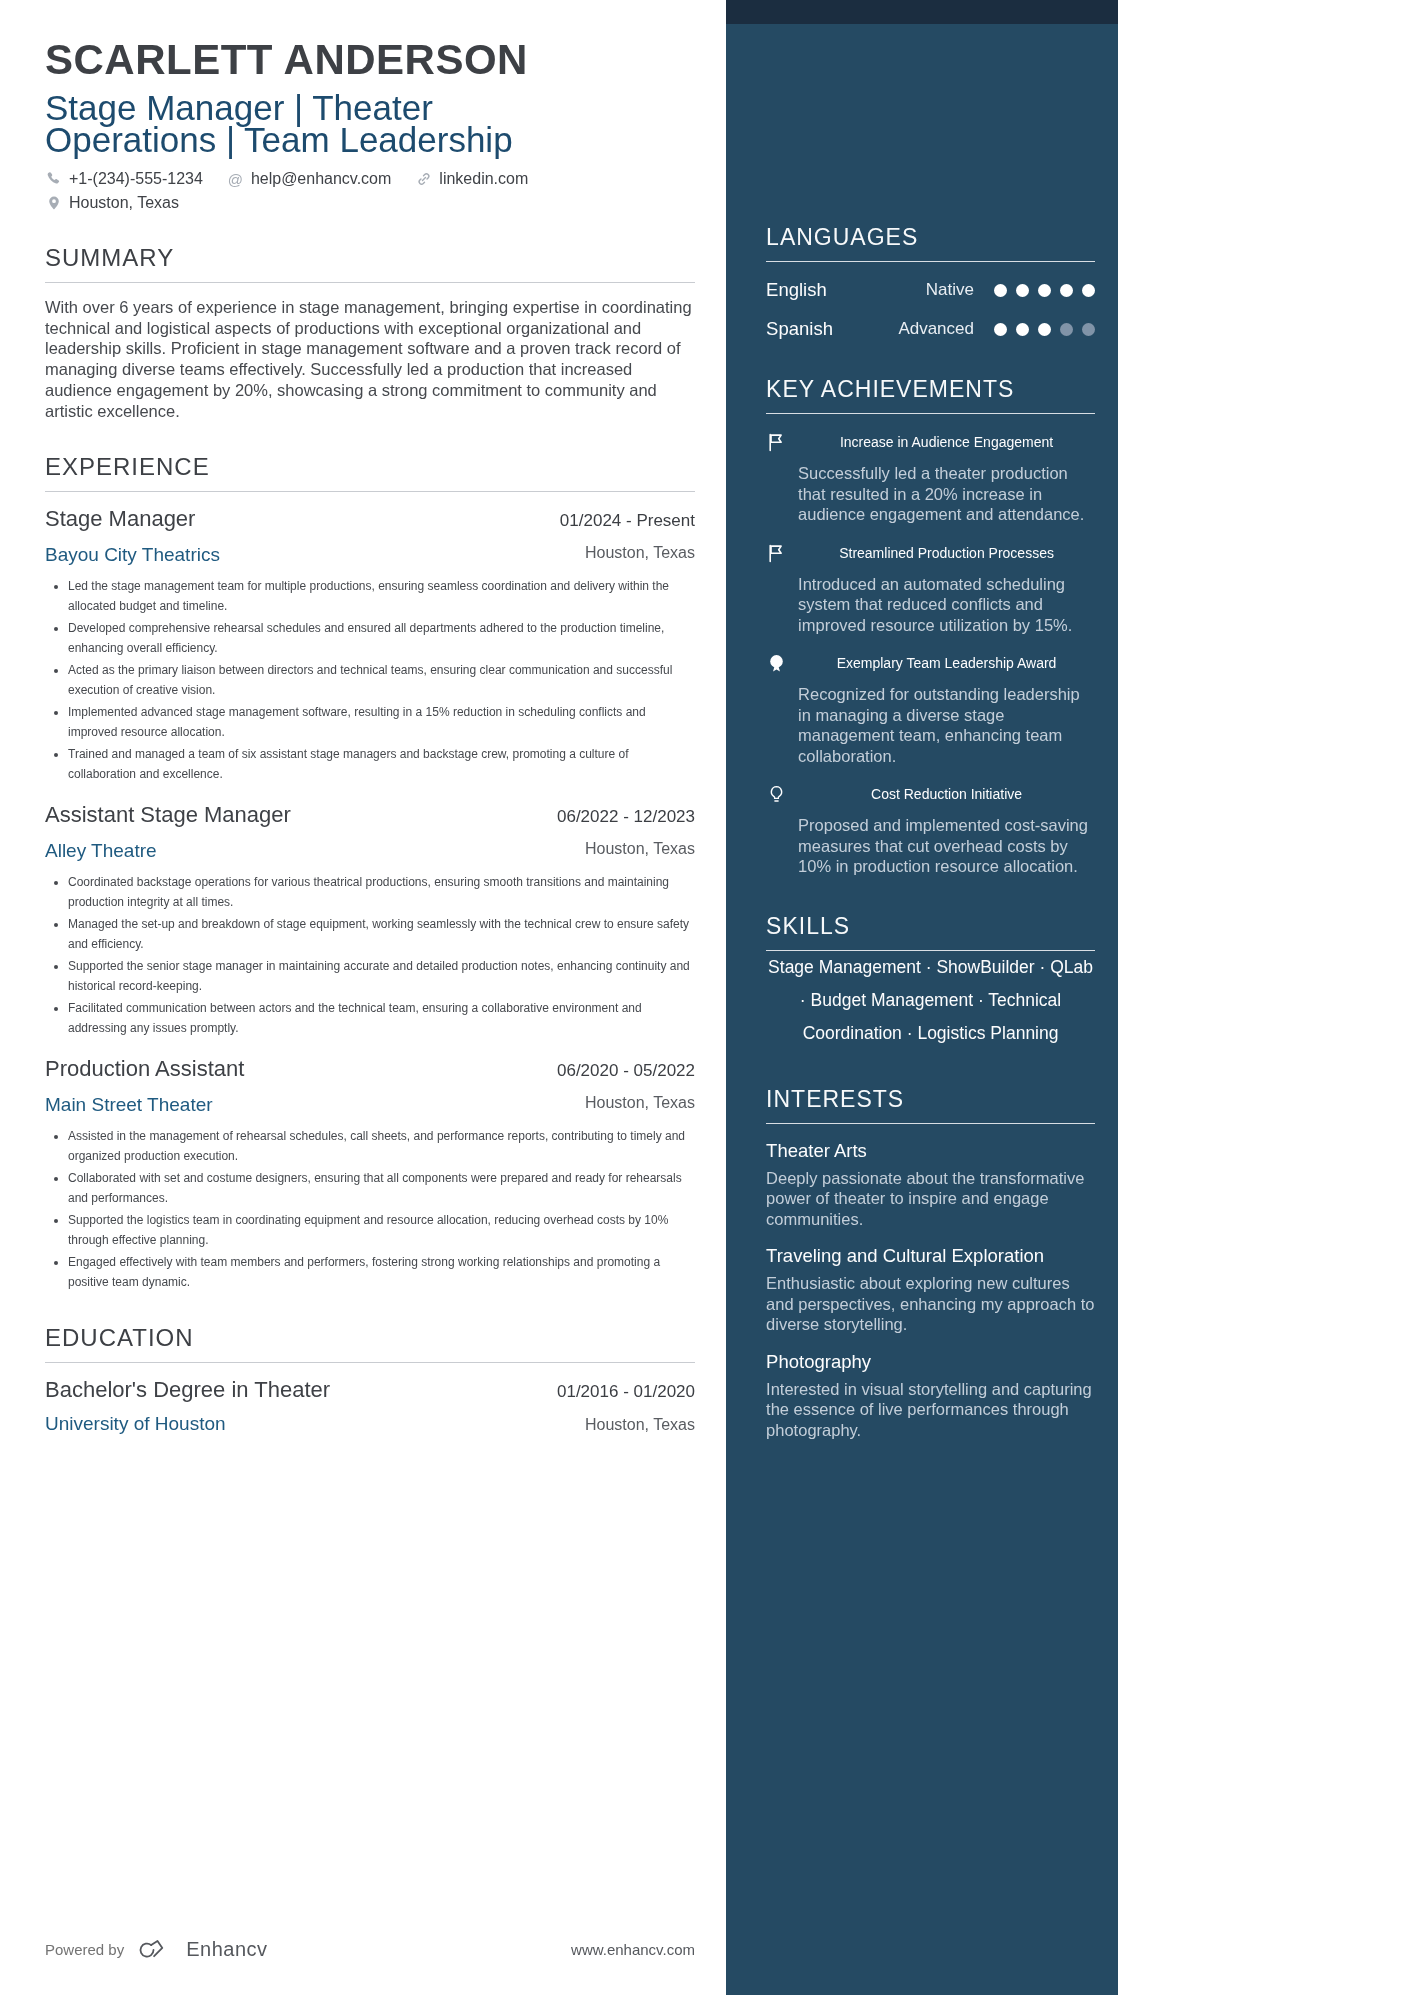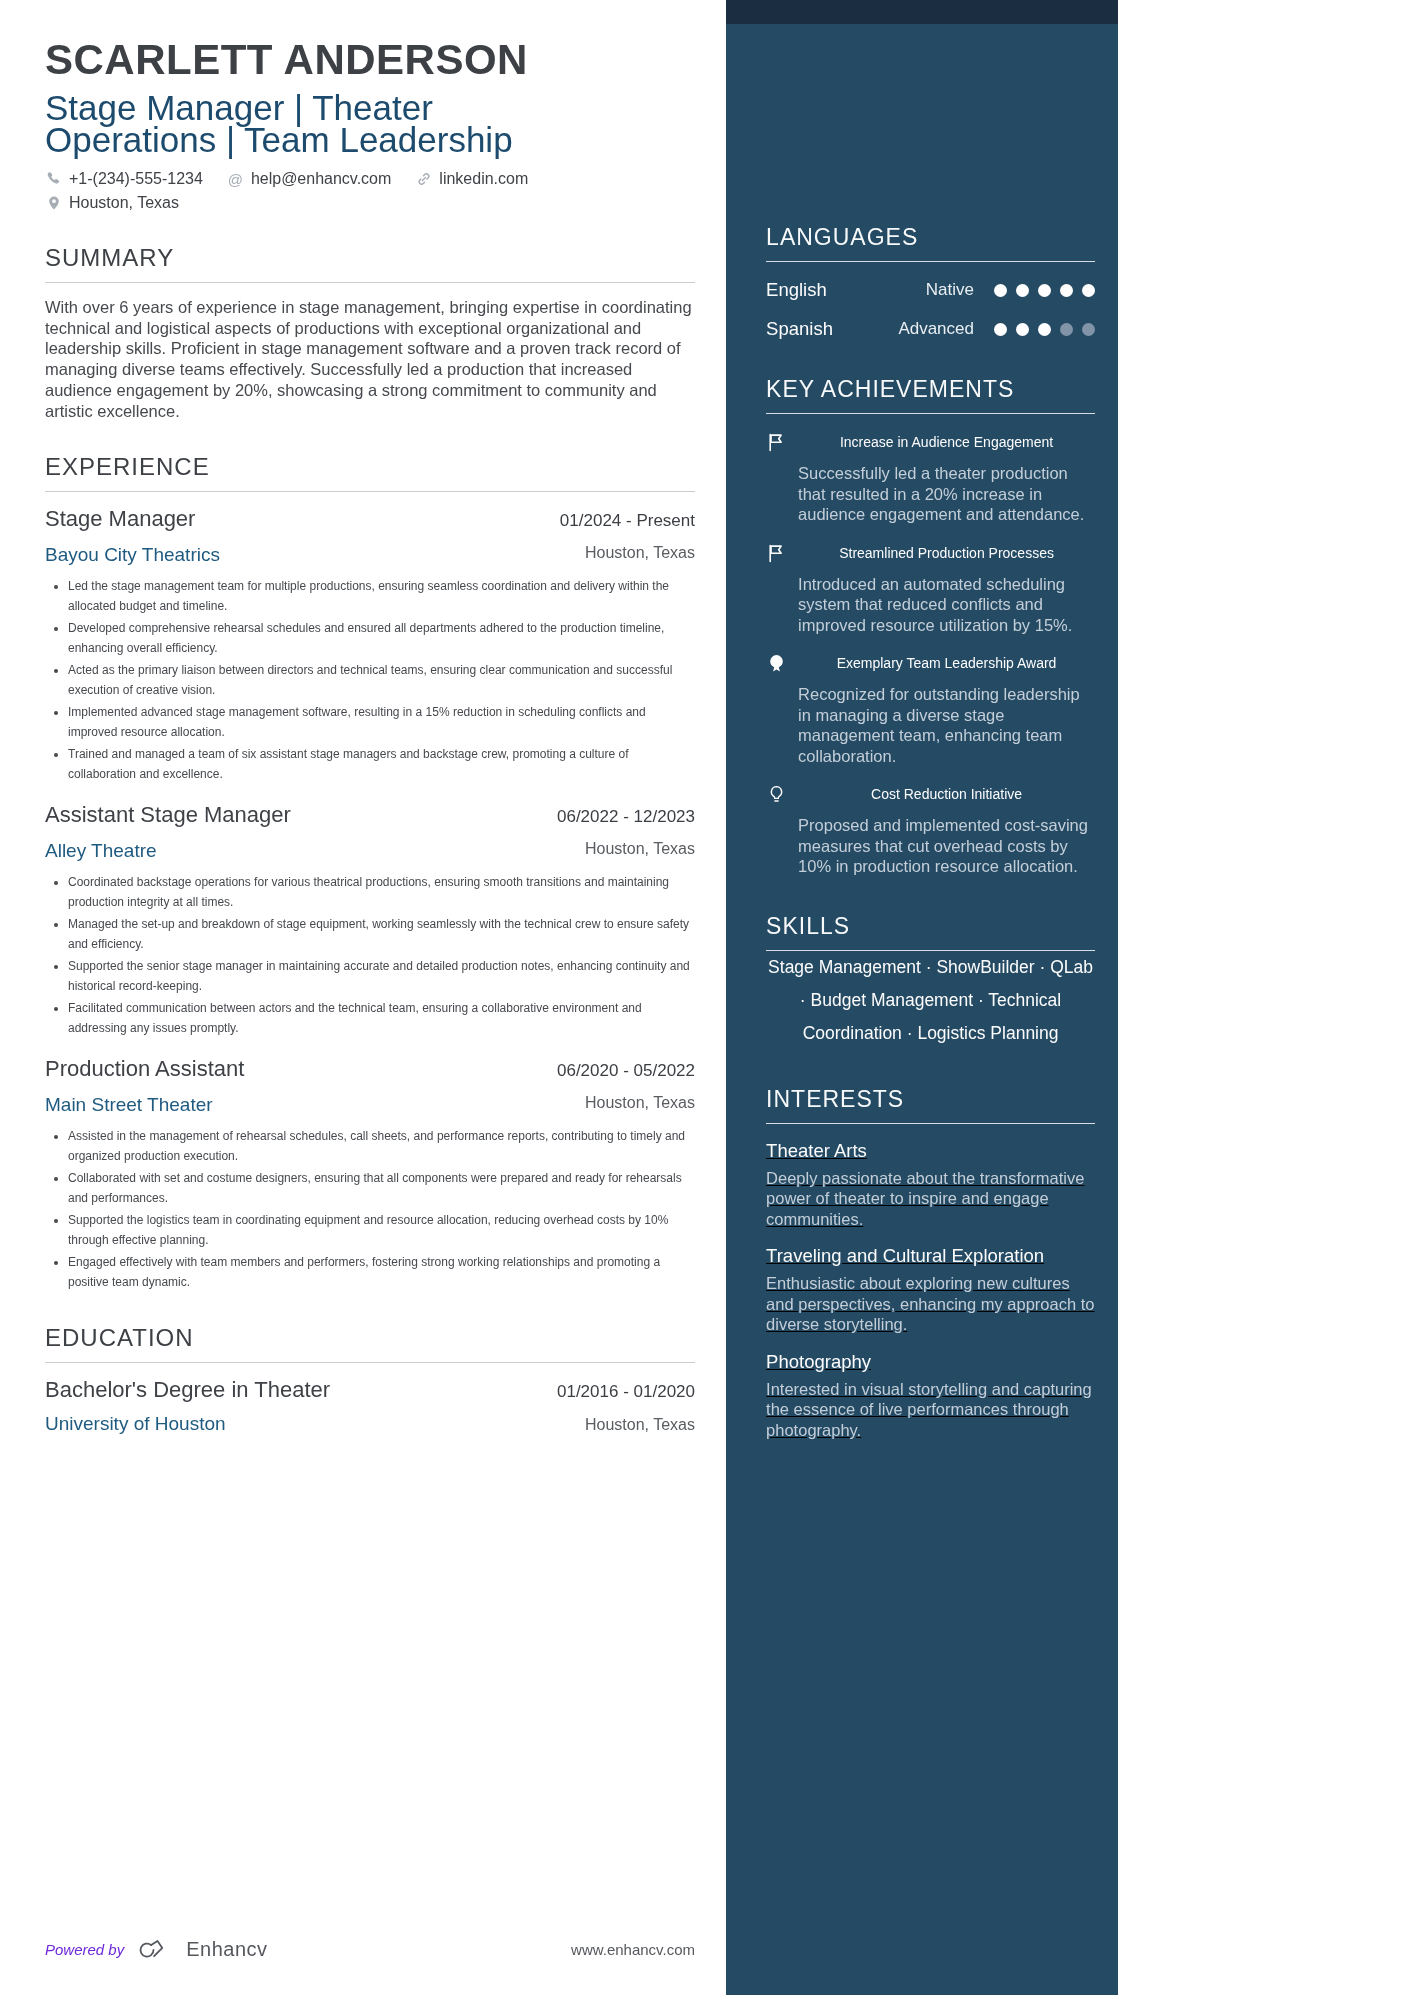--- a/index.html
+++ b/index.html
@@ -35,21 +35,21 @@
 
   .edu-row1 { display:flex; justify-content:space-between; align-items:baseline; }
   .edu-degree { font-size:22px; color:#3e4146; }
   .edu-dates { font-size:17px; color:#3b3e43; }
   .edu-row2 { display:flex; justify-content:space-between; align-items:baseline; margin-top:10px; }
   .edu-school { font-size:19px; color:#1f5a80; }
   .edu-loc { font-size:16px; color:#595c61; }
 
   .footer { position:absolute; left:45px; bottom:34px; width:650px; display:flex; justify-content:space-between; align-items:center; }
   .footer-left { display:flex; align-items:center; gap:14px; }
-  .powered { font-size:15px; color:#6d28d9;font-style:italic; }
+  .powered { font-size:15px; color:#737373; }
   .brand { font-size:20px; color:#55585d; letter-spacing:.5px; }
   .site { font-size:15px; color:#55585d; }
 
   
   .sidebar { width:487px; height:1995px; background:#254a63; position:relative; padding:224px 23px 0 40px; }
   .side-topband { position:absolute; top:0; left:0; width:100%; height:24px; background:#1b2d40; }
   .side-head { font-size:23px; color:#f7f9fa; letter-spacing:1px; }
   .side-rule { border:none; border-top:1.5px solid #d8dee4; margin-top:10px; }
 
   .lang-row { display:flex; align-items:center; margin-top:17px; }
@@ -60,21 +60,21 @@
   .dots .dot.dim { background:#8194a8; }
 
   .side-section { margin-top:36px; }
   .ach-item { display:grid; grid-template-columns:32px 1fr; margin-top:16px; }
   .ach-icon { margin-top:2px; }
   .ach-title { font-size:14px; line-height:24px; color:#fdfdfe;text-align:center; }
   .ach-desc { grid-column:2; margin-top:6px; font-size:16.5px; line-height:20.5px; color:#c3ced9; }
 
   .skills-text { margin-top:0; font-size:17.5px; line-height:33px; color:#fdfdfe;text-align:center; }
 
-  .int-item { margin-top:15px;text-decoration:underline; }
+  .int-item { margin-top:15px; }
   .int-title { font-size:18.5px; line-height:24px; color:#fdfdfe; }
   .int-desc { margin-top:5px; font-size:16.5px; line-height:20.5px; color:#c3ced9; }
 </style>
 </head>
 <body>
 
 <div class="page">
 
   <div class="main">
     <div class="main-inner">

